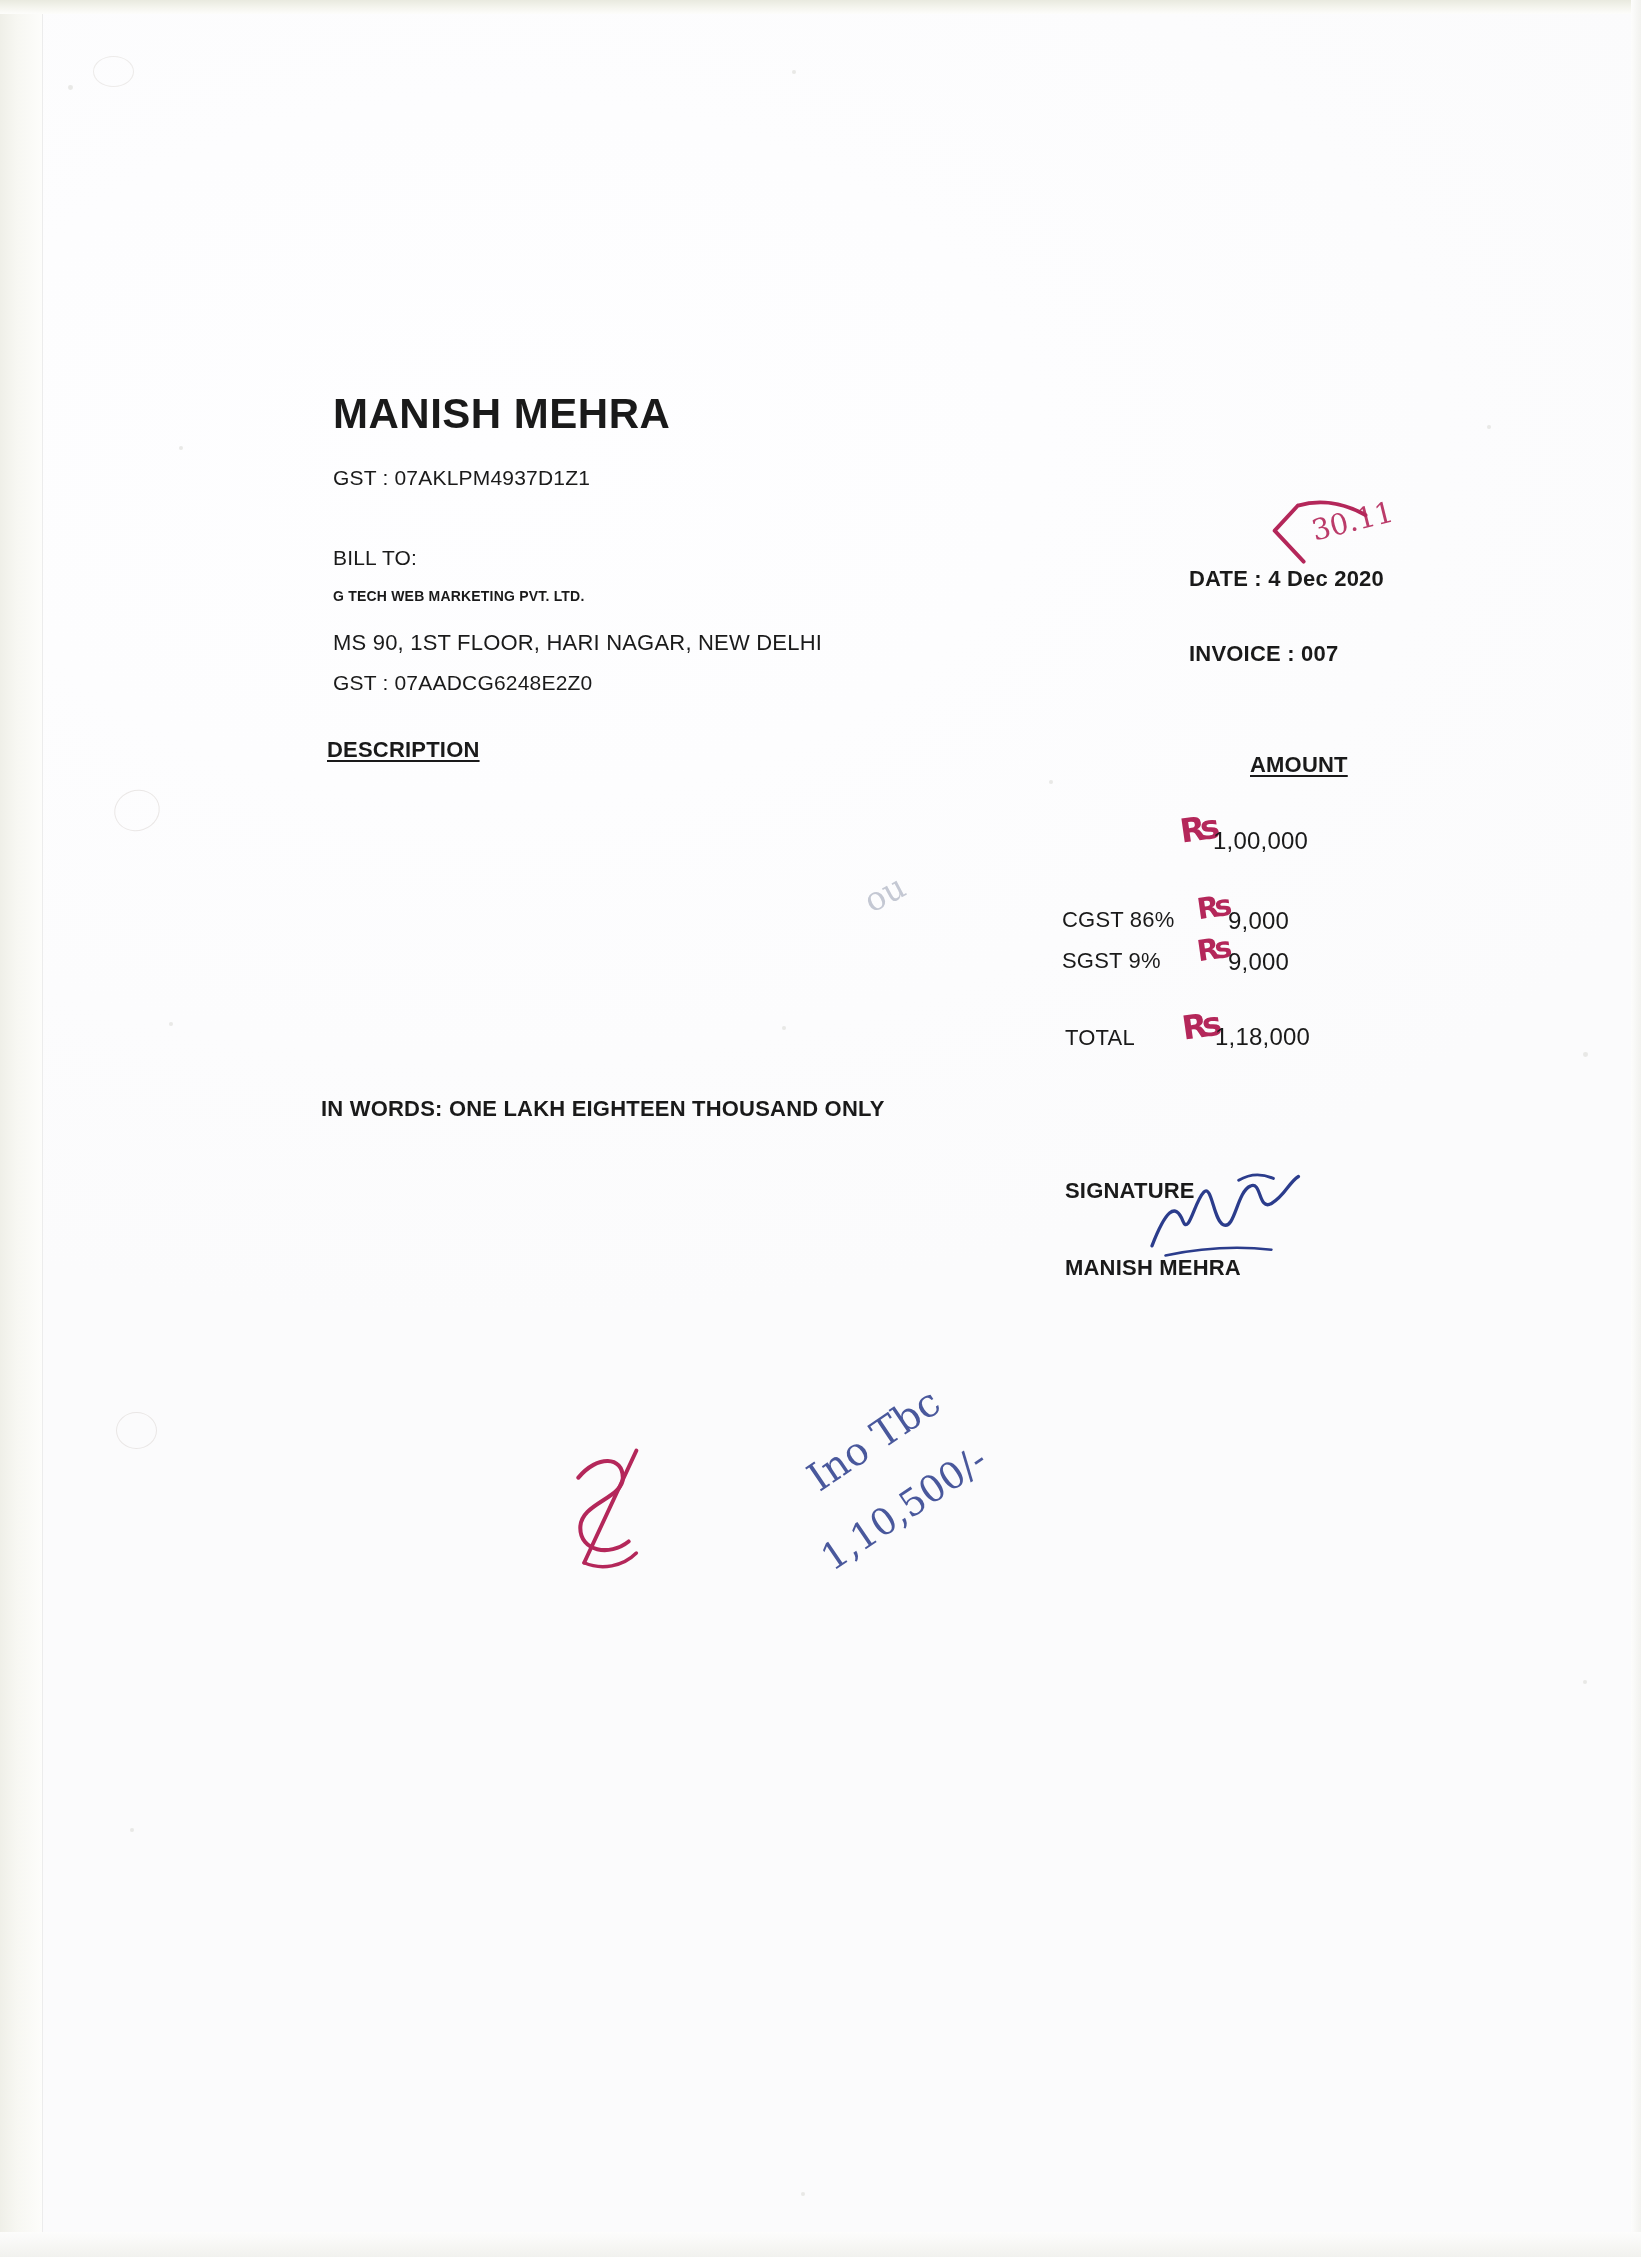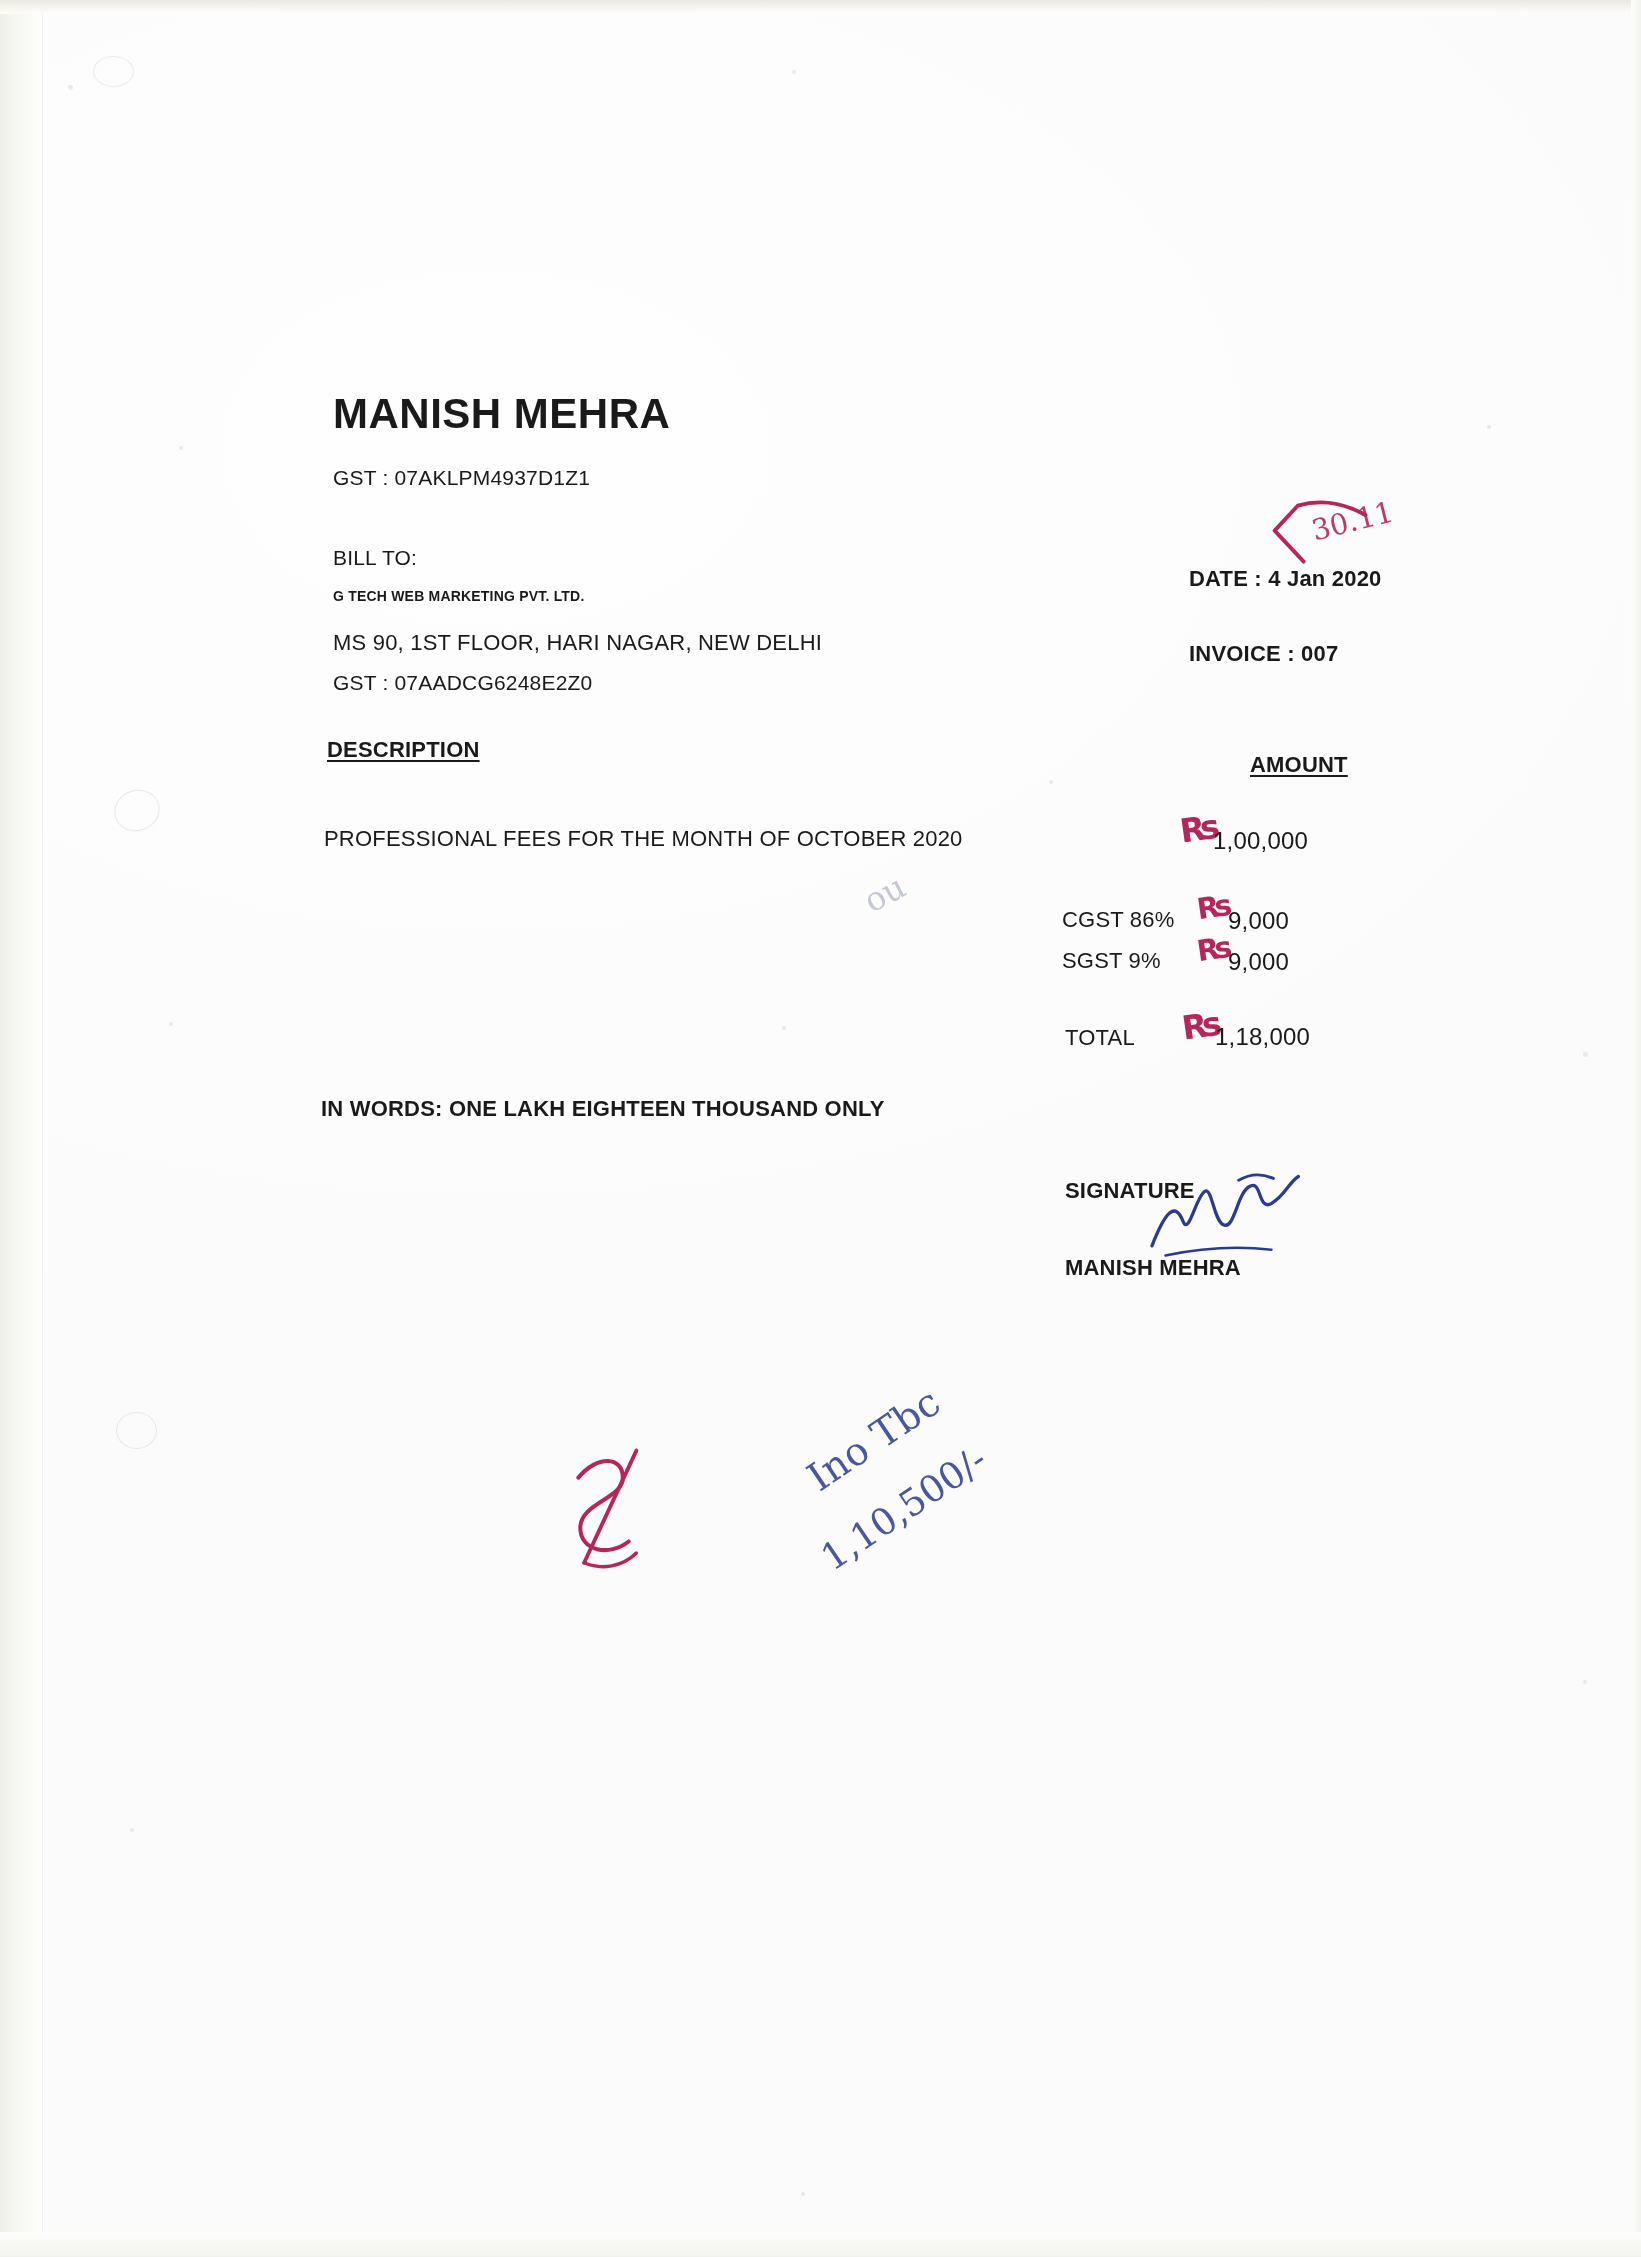--- a/index.html
+++ b/index.html
@@ -174,27 +174,26 @@
 <div id="doc">
 
   <div class="t" id="company-name">MANISH MEHRA</div>
   <div class="t" id="company-gst">GST : 07AKLPM4937D1Z1</div>
 
   <div class="t" id="bill-to-label">BILL TO:</div>
   <div class="t b" id="bill-to-name">G TECH WEB MARKETING PVT. LTD.</div>
   <div class="t" id="bill-to-addr">MS 90, 1ST FLOOR, HARI NAGAR, NEW DELHI</div>
   <div class="t" id="bill-to-gst">GST : 07AADCG6248E2Z0</div>
 
-  <div class="t b" id="date-line">DATE : 4 Jan 2020</div>
+  <div class="t b" id="date-line">DATE : 4 Dec 2020</div>
   <div class="t b" id="invoice-line">INVOICE : 007</div>
 
   <div class="t b u" id="desc-header">DESCRIPTION</div>
   <div class="t b u" id="amount-header">AMOUNT</div>
 
-  <div class="t" id="desc-line1">PROFESSIONAL FEES FOR THE MONTH OF OCTOBER 2020</div>
   <div class="rupee-tick" style="left:1180px; top:809px;">₨</div>
   <div class="t" id="amount-1">1,00,000</div>
 
   <div class="t" id="cgst-label">CGST 86%</div>
   <div class="rupee-tick" style="left:1197px; top:890px; font-size:29px;">₨</div>
   <div class="t" id="cgst-value">9,000</div>
 
   <div class="t" id="sgst-label">SGST 9%</div>
   <div class="rupee-tick" style="left:1197px; top:932px; font-size:29px;">₨</div>
   <div class="t" id="sgst-value">9,000</div>

